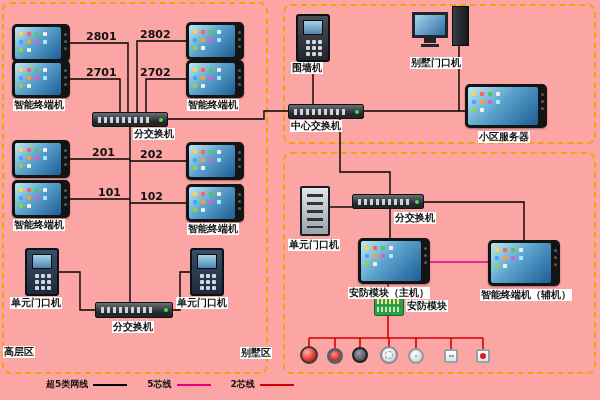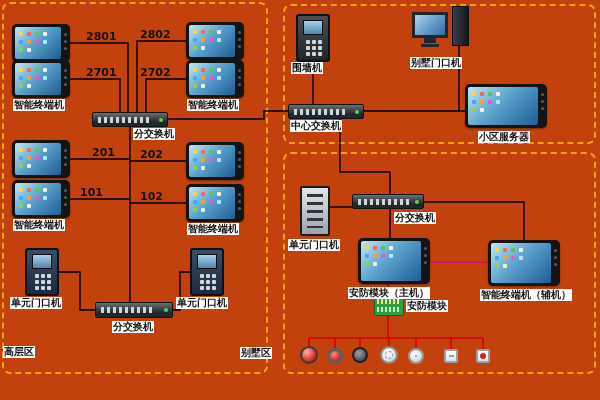--- a/index.html
+++ b/index.html
@@ -1,17 +1,17 @@
 <!DOCTYPE html>
 <html><head>
 <meta charset="utf-8">
 <style>
   html,body { margin:0; padding:0; background:#fff; }
   .canvas {
-    position:relative; width:600px; height:400px; background:#c2410c;
+    position:relative; width:600px; height:400px; background:#fca5a5;
     font-family:"DejaVu Sans", sans-serif; overflow:hidden;
   }
   
   .region { position:absolute; border:2px dashed #f2a30c; border-radius:8px; z-index:1; box-sizing:border-box; }
   #rg-high   { left:2px;   top:2px;   width:266px; height:372px; }
   #rg-center { left:283px; top:4px;   width:313px; height:140px; }
   #rg-villa  { left:283px; top:152px; width:313px; height:222px; }
 
   .wires { position:absolute; left:0; top:0; z-index:2; }
 
@@ -173,21 +173,21 @@
   <div class="tablet" style="left:186px;top:184px">
       <i class="scr"></i>
     </div>
 
   <span class="num" style="left:86px;top:31px">2801</span>
   <span class="num" style="left:140px;top:29px">2802</span>
   <span class="num" style="left:86px;top:67px">2701</span>
   <span class="num" style="left:140px;top:67px">2702</span>
   <span class="num" style="left:92px;top:147px">201</span>
   <span class="num" style="left:140px;top:149px">202</span>
-  <span class="num" style="left:80px;top:187px">101</span>
+  <span class="num" style="left:98px;top:187px">101</span>
   <span class="num" style="left:140px;top:191px">102</span>
 
   <span class="cap" style="left:13px;top:99px">智能终端机</span>
   <span class="cap" style="left:187px;top:99px">智能终端机</span>
   <span class="cap" style="left:13px;top:219px">智能终端机</span>
   <span class="cap" style="left:187px;top:223px">智能终端机</span>
 
   <div class="switch" style="left:92px;top:112px">
       <i class="ports"></i>
       <i class="led"></i>
@@ -262,14 +262,28 @@
   <span class="cap" style="left:406px;top:300px">安防模块</span>
 
   <div class="sensor siren" style="left:300px;top:346px"></div>
   <div class="sensor redbtn" style="left:327px;top:348px"></div>
   <div class="sensor darkdet" style="left:352px;top:347px"></div>
   <div class="sensor smoke" style="left:380px;top:346px"></div>
   <div class="sensor whitedet" style="left:408px;top:348px"></div>
   <div class="sensor plate slot" style="left:444px;top:349px"></div>
   <div class="sensor plate reddot" style="left:476px;top:349px"></div>
 
+  <div class="legend">
+    <span class="litem">
+      <span>超5类网线</span>
+      <i class="lswatch sw-black"></i>
+    </span>
+    <span class="litem">
+      <span>5芯线</span>
+      <i class="lswatch sw-pink"></i>
+    </span>
+    <span class="litem">
+      <span>2芯线</span>
+      <i class="lswatch sw-red"></i>
+    </span>
+  </div>
 
 </div>
 
 </body></html>

